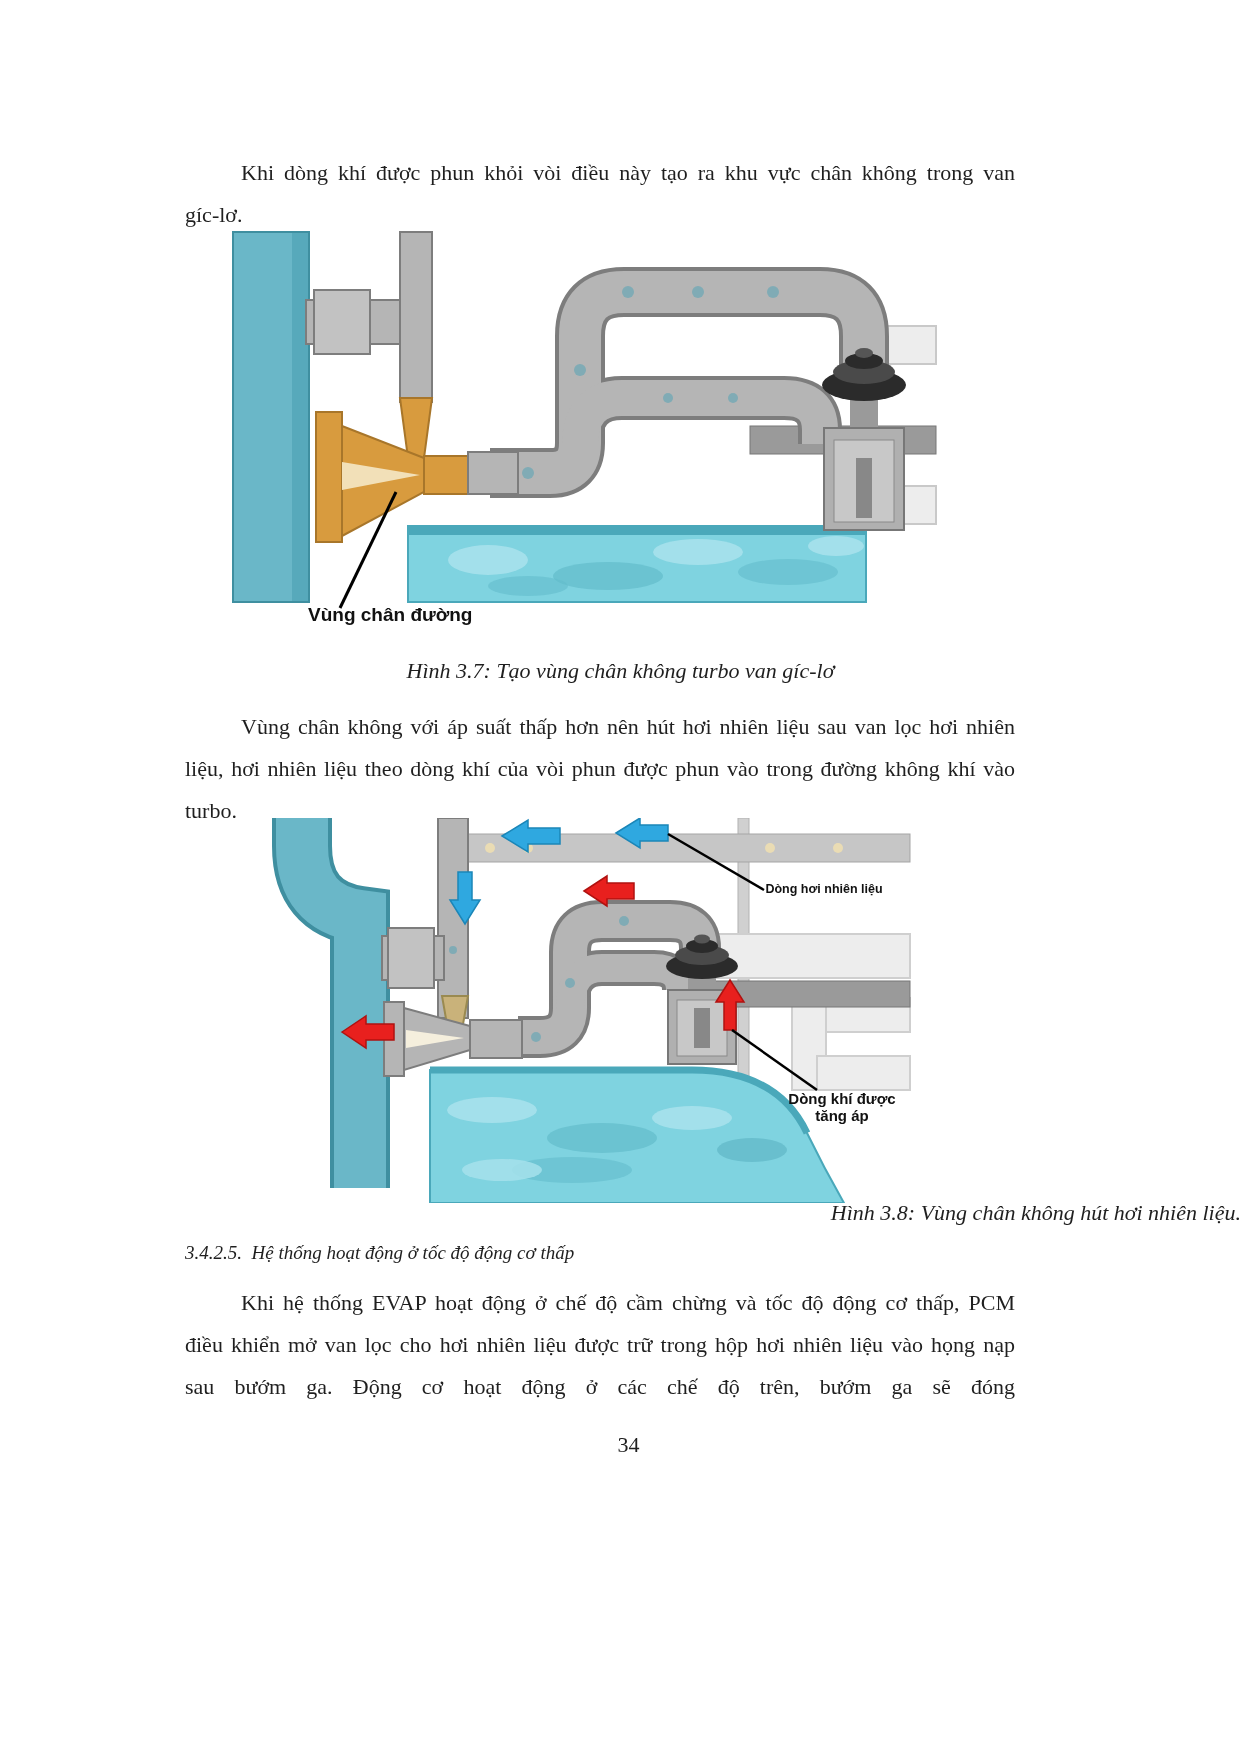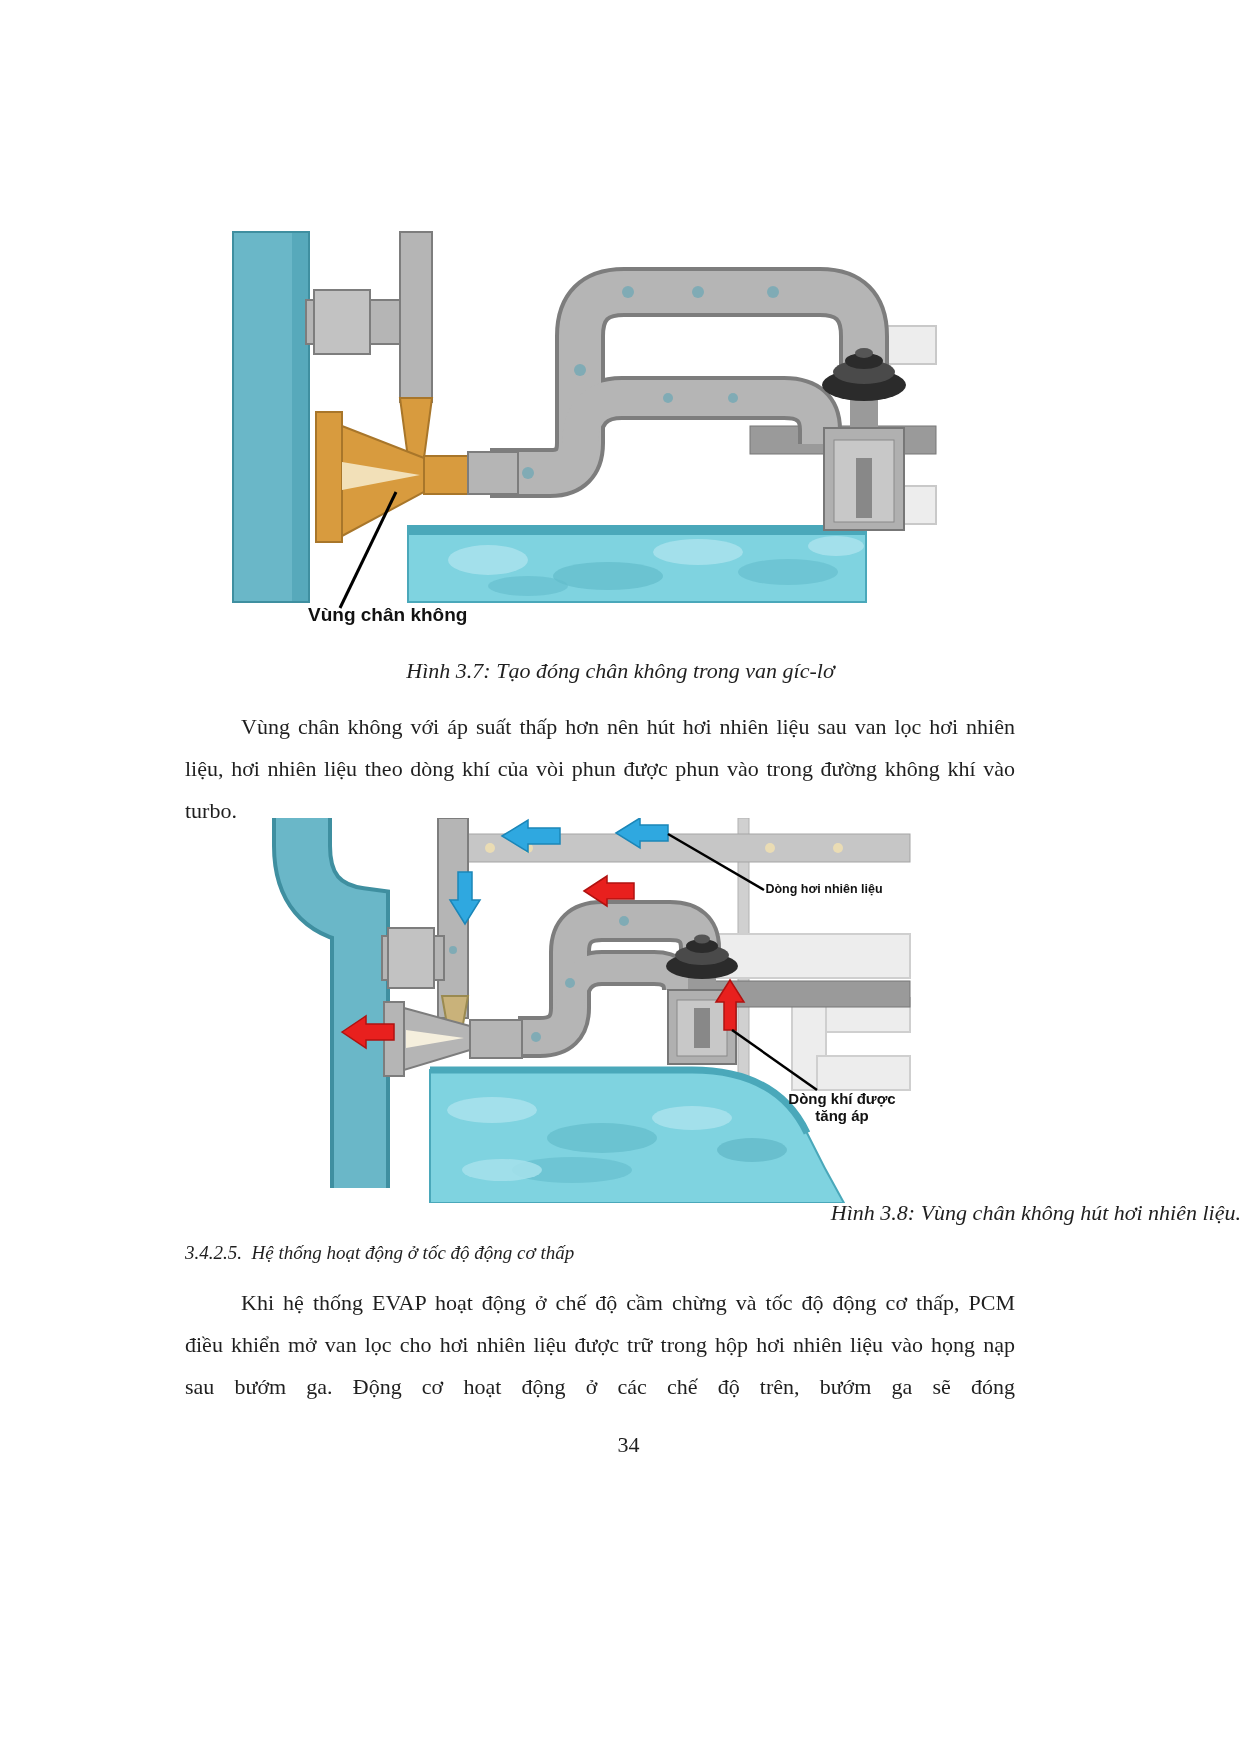--- a/index.html
+++ b/index.html
@@ -50,20 +50,21 @@
   .vacuum-label{left:80px;top:374px;font-size:19px;white-space:nowrap;}
   .fuel-vapor-label{left:486px;top:64px;width:132px;font-size:12.5px;text-align:center;}
   .boost-air-label{left:510px;top:272px;width:120px;font-size:15px;text-align:center;}
   svg{display:block;}
 </style>
 </head>
 <body>
 
 <div class="page">
 
+  <div class="para p1">Khi dòng khí được phun khỏi vòi điều này tạo ra khu vực chân không trong van gíc-lơ.</div>
 
   <div class="figure fig1">
     <svg viewBox="0 0 710 410" width="710" height="410">
 
       <g>
         <rect x="5" y="2" width="76" height="370" fill="#6ab7c8" stroke="#3f8fa0" stroke-width="2"></rect>
         <rect x="64" y="3" width="16" height="368" fill="#57a9bb"></rect>
       </g>
 
       <g>
@@ -124,24 +125,24 @@
         <rect x="606" y="210" width="60" height="82" fill="#c8c8c8" stroke="#8a8a8a"></rect>
         <rect x="628" y="228" width="16" height="60" fill="#888888"></rect>
         <ellipse cx="636" cy="155" rx="42" ry="16" fill="#2b2b2b"></ellipse>
         <ellipse cx="636" cy="142" rx="31" ry="12" fill="#4a4a4a"></ellipse>
         <ellipse cx="636" cy="131" rx="19" ry="8" fill="#2b2b2b"></ellipse>
         <ellipse cx="636" cy="123" rx="9" ry="5" fill="#555555"></ellipse>
       </g>
 
       <line x1="168" y1="262" x2="112" y2="378" stroke="#000000" stroke-width="3"></line>
     </svg>
-    <div class="fig-label vacuum-label">Vùng chân không</div>
+    <div class="fig-label vacuum-label">Vùng chân đường</div>
   </div>
 
-  <div class="caption cap1">Hình 3.7: Tạo đóng chân không trong van gíc-lơ</div>
+  <div class="caption cap1">Hình 3.7: Tạo vùng chân không turbo van gíc-lơ</div>
 
   <div class="para p2">Vùng chân không với áp suất thấp hơn nên hút hơi nhiên liệu sau van lọc hơi nhiên liệu, hơi nhiên liệu theo dòng khí của vòi phun được phun vào trong đường không khí vào turbo.</div>
 
   <div class="figure fig2">
     <svg viewBox="0 0 640 385" width="640" height="385">
 
       <rect x="466" y="0" width="11" height="385" fill="#d0d0d0" stroke="#b2b2b2"></rect>
 
       <g>
         <rect x="408" y="116" width="230" height="44" fill="#ededed" stroke="#cfcfcf" stroke-width="2"></rect>

